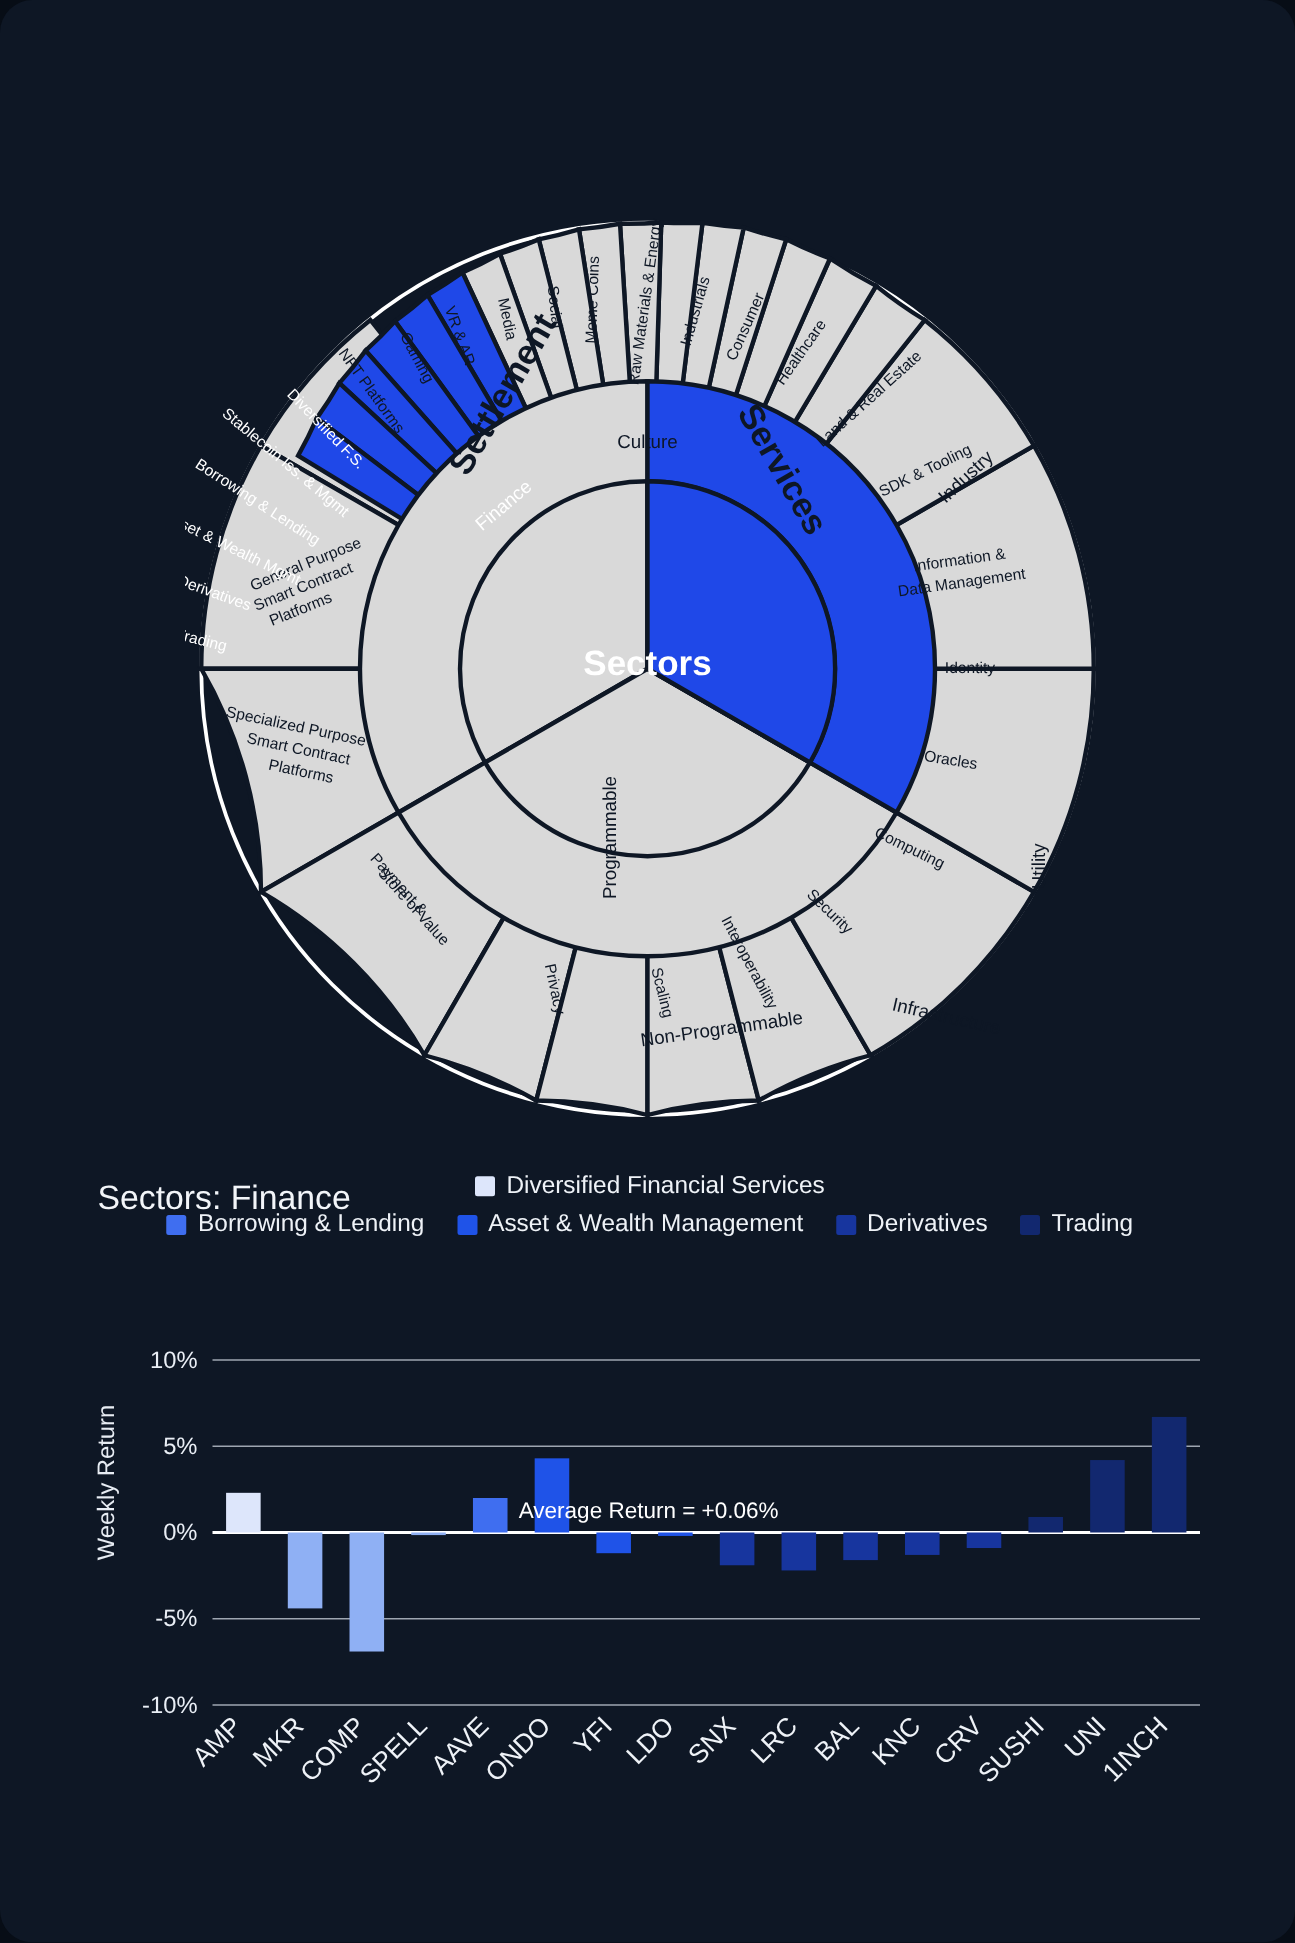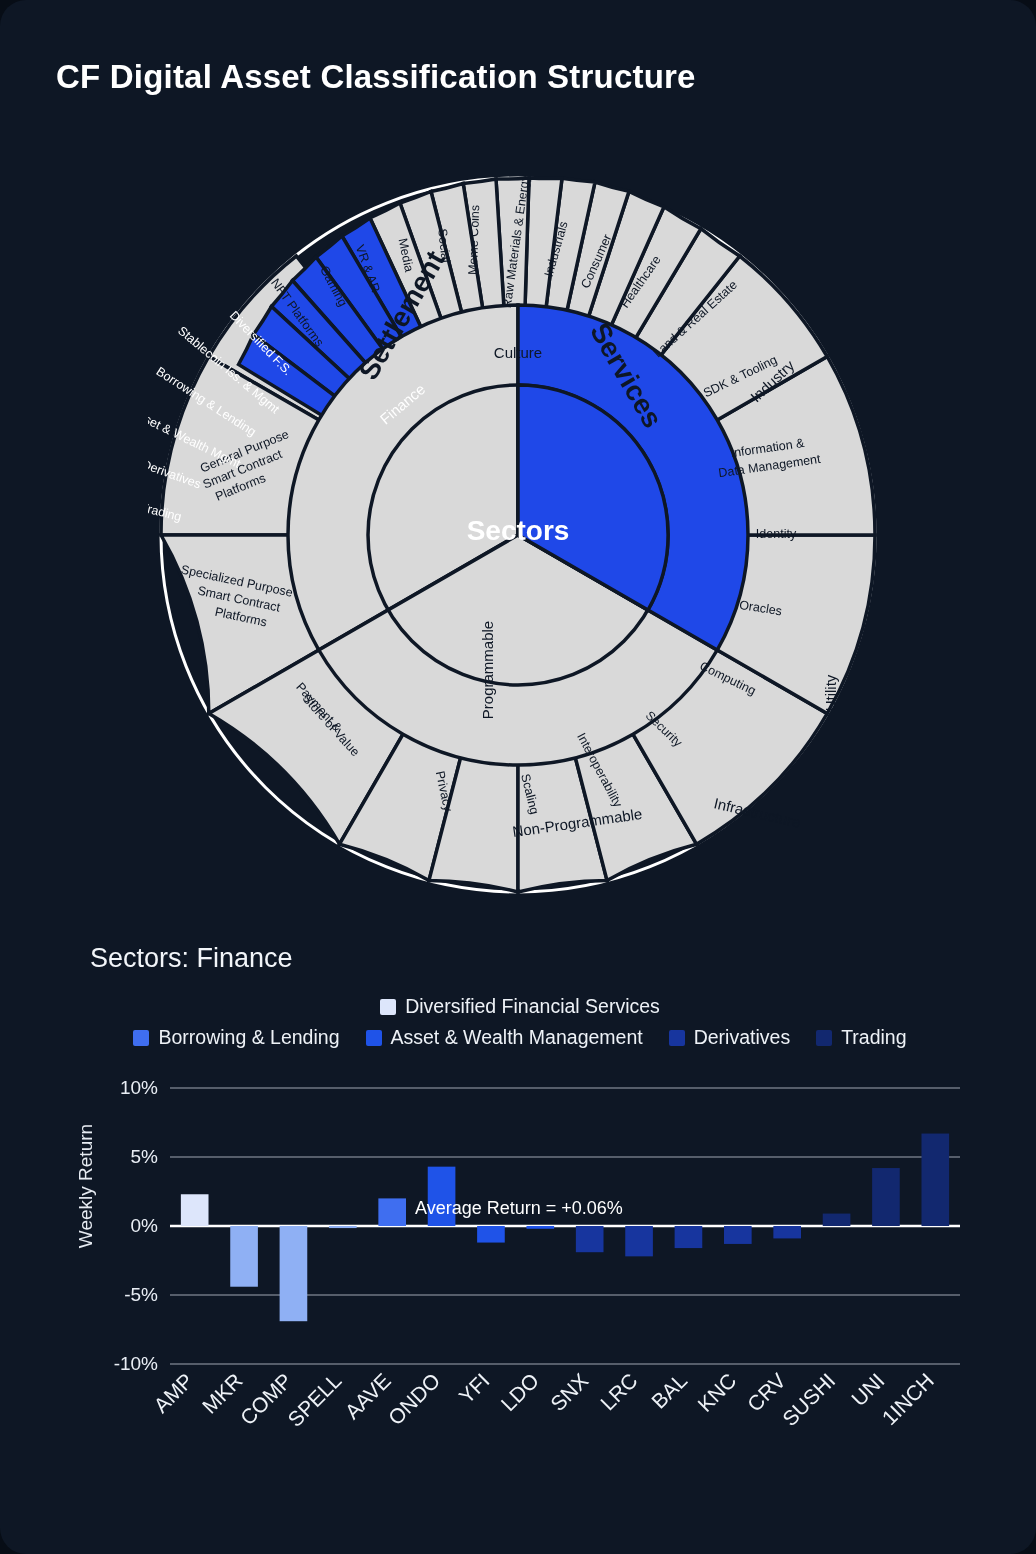--- a/index.html
+++ b/index.html
@@ -36,26 +36,25 @@
     top: 160px;
     width: 740px;
     height: 750px;
   }
   .sectors-heading {
     position: absolute;
     left: 78px;
     top: 943px;
     font-size: 27px;
     color: #f2f5f9;
-    margin-left: 12px;
   }
   .legend {
     position: absolute;
     left: 60px;
-    top: 995px;
+    top: 937px;
     width: 920px;
     color: #eef2f7;
     font-size: 19.5px;
   }
   .legend-row {
     display: flex;
     justify-content: center;
     align-items: center;
     gap: 26px;
     margin-bottom: 8px;
@@ -91,21 +90,20 @@
     transform: rotate(-90deg);
     transform-origin: center center;
     margin-left: -90px;
   }
 </style>
 </head>
 <body>
 
 <div class="page">
 
-  <div class="title">CF Digital Asset Classification Structure</div>
 
   <div class="sunburst-wrap">
     <svg viewBox="0 0 740 750" width="740" height="750">
       <defs>
         <style>
           .seg { stroke: #0e1725; stroke-width: 3.5; }
           .neutral { fill: #d9d9d9; }
           .hl { fill: #1f48e8; }
           .lbl { font-family: "Liberation Sans", sans-serif; fill: #0e1725; font-size: 12.5px; }
           .lbl-mid { font-size: 15px; }

